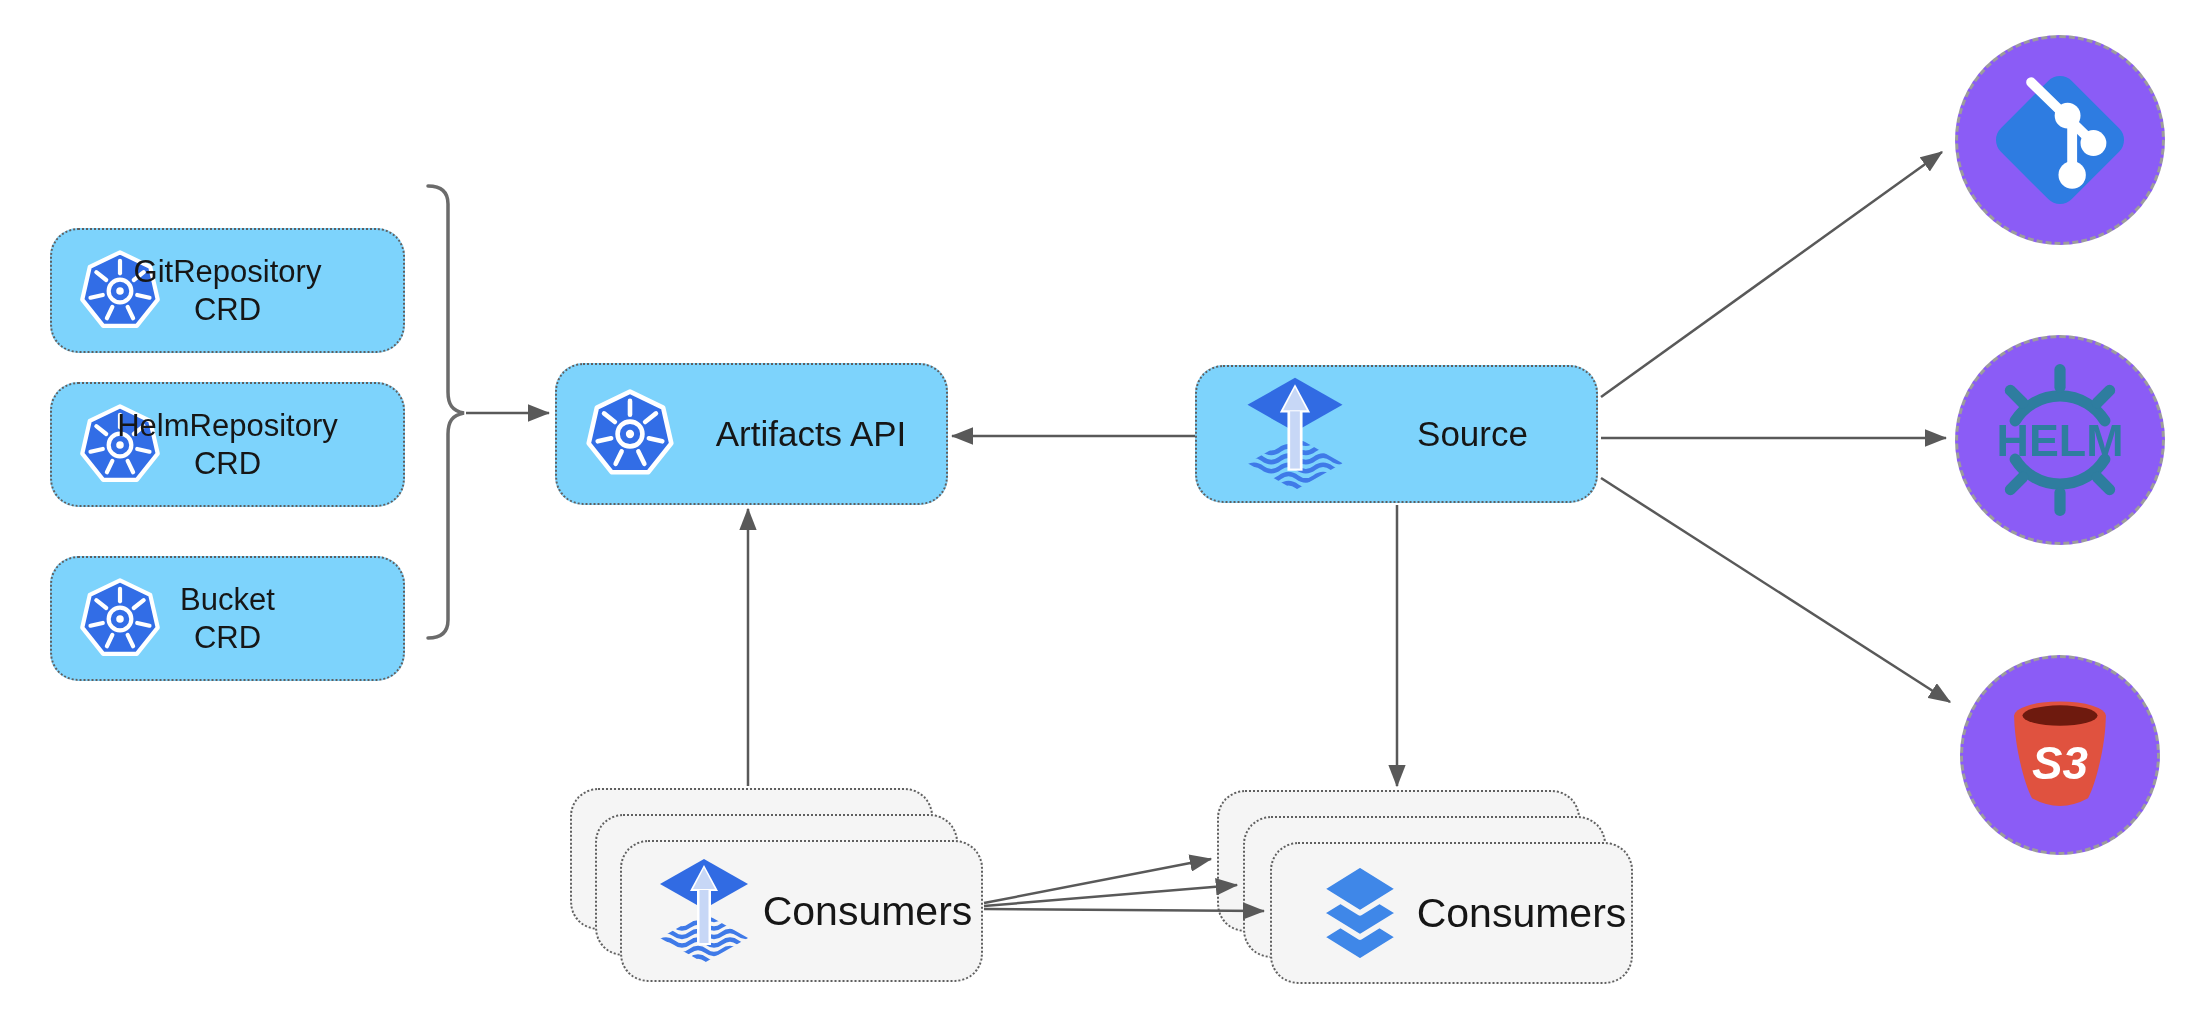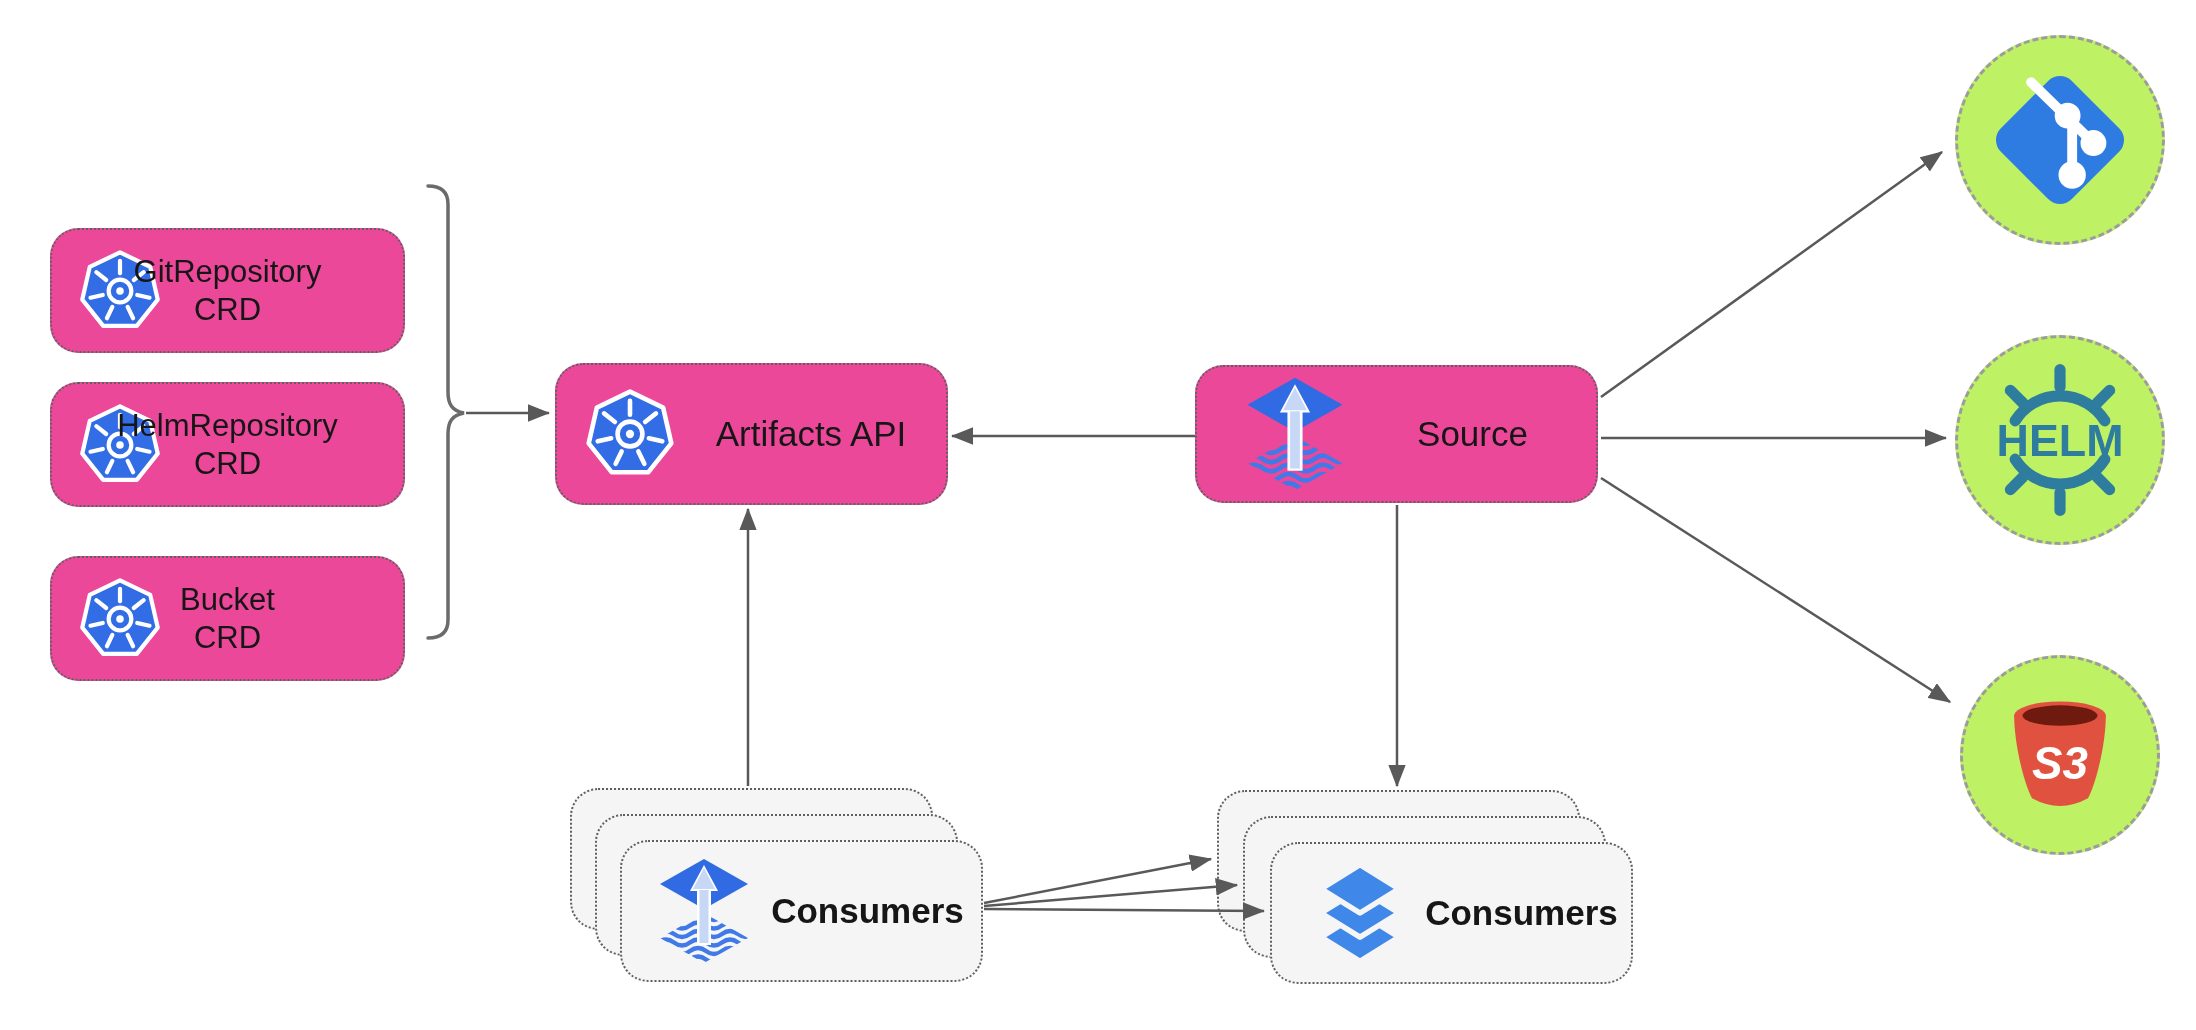--- a/index.html
+++ b/index.html
@@ -1,21 +1,21 @@
 <!DOCTYPE html>
 <html><head>
 <meta charset="utf-8">
 <style>
   html,body { margin:0; padding:0; background:#ffffff; }
   .canvas {
     position:relative; width:2196px; height:1030px; background:#ffffff;
     font-family:"Liberation Sans", sans-serif; color:#161616; overflow:hidden;
   }
   .box {
-    position:absolute; box-sizing:border-box; background:#ec4899;
+    position:absolute; box-sizing:border-box; background:#7dd3fc;
     border:2.5px dotted #5f5f5f; border-radius:28px;
   }
   .crd { left:50px; width:355px; height:125px; }
   #crd-git    { top:228px; }
   #crd-helm   { top:382px; }
   #crd-bucket { top:556px; }
   .crd .node-icon {
     position:absolute; left:26px; top:50%; transform:translateY(-50%);
     width:84px; height:84px;
   }
@@ -44,24 +44,24 @@
     background:#f5f5f5; border:2.5px dotted #5f5f5f; border-radius:28px;
   }
   #consumers-back  { left:570px;  top:788px; }
   #consumers-mid   { left:595px;  top:814px; }
   #consumers-front { left:620px;  top:840px; display:flex; align-items:center; }
   #artifacts-back  { left:1217px; top:790px; }
   #artifacts-mid   { left:1243px; top:816px; }
   #artifacts-front { left:1270px; top:842px; display:flex; align-items:center; }
   #consumers-front .node-icon { flex:none; width:100px; height:106px; margin-left:32px; }
   #artifacts-front .node-icon { flex:none; width:104px; height:104px; margin-left:36px; }
-  .stackbox .lbl { flex:1; text-align:center; font-size:35px;font-weight:bold; }
+  .stackbox .lbl { flex:1; text-align:center; font-size:41px; }
   .circle {
     position:absolute; box-sizing:border-box; border-radius:50%;
-    background:#bef264; border:3px dashed #9c9c9c;
+    background:#8b5cf6; border:3px dashed #9c9c9c;
     display:flex; align-items:center; justify-content:center;
   }
   #git-circle  { left:1955px; top:35px;  width:210px; height:210px; }
   #helm-circle { left:1955px; top:335px; width:210px; height:210px; }
   #s3-circle   { left:1960px; top:655px; width:200px; height:200px;font-style:italic; }
   #git-circle  .endpoint-icon { width:152px; height:152px; }
   #helm-circle .endpoint-icon { width:160px; height:160px; }
   #s3-circle   .endpoint-icon { width:128px; height:140px; }
   #connectors {
     position:absolute; left:0; top:0; width:2196px; height:1030px;

